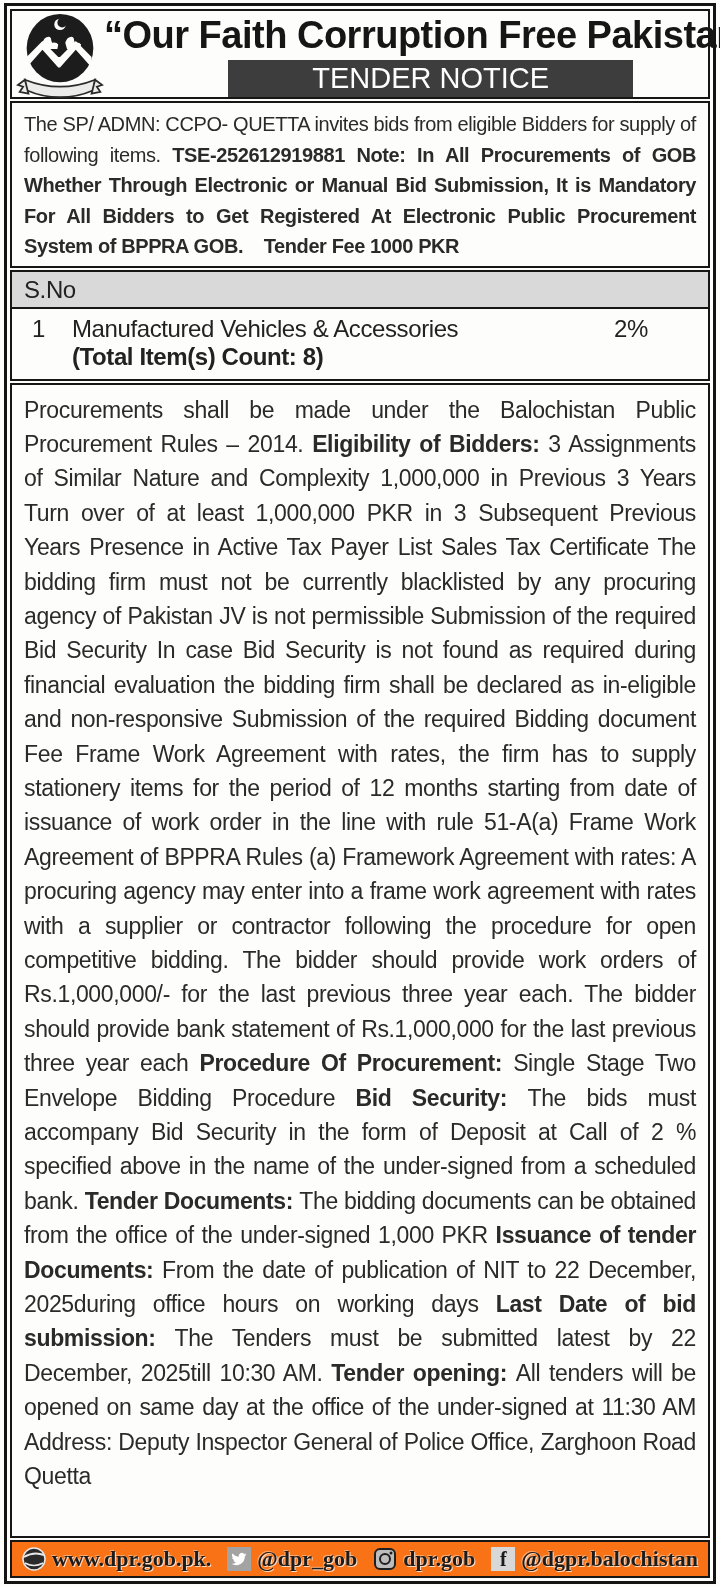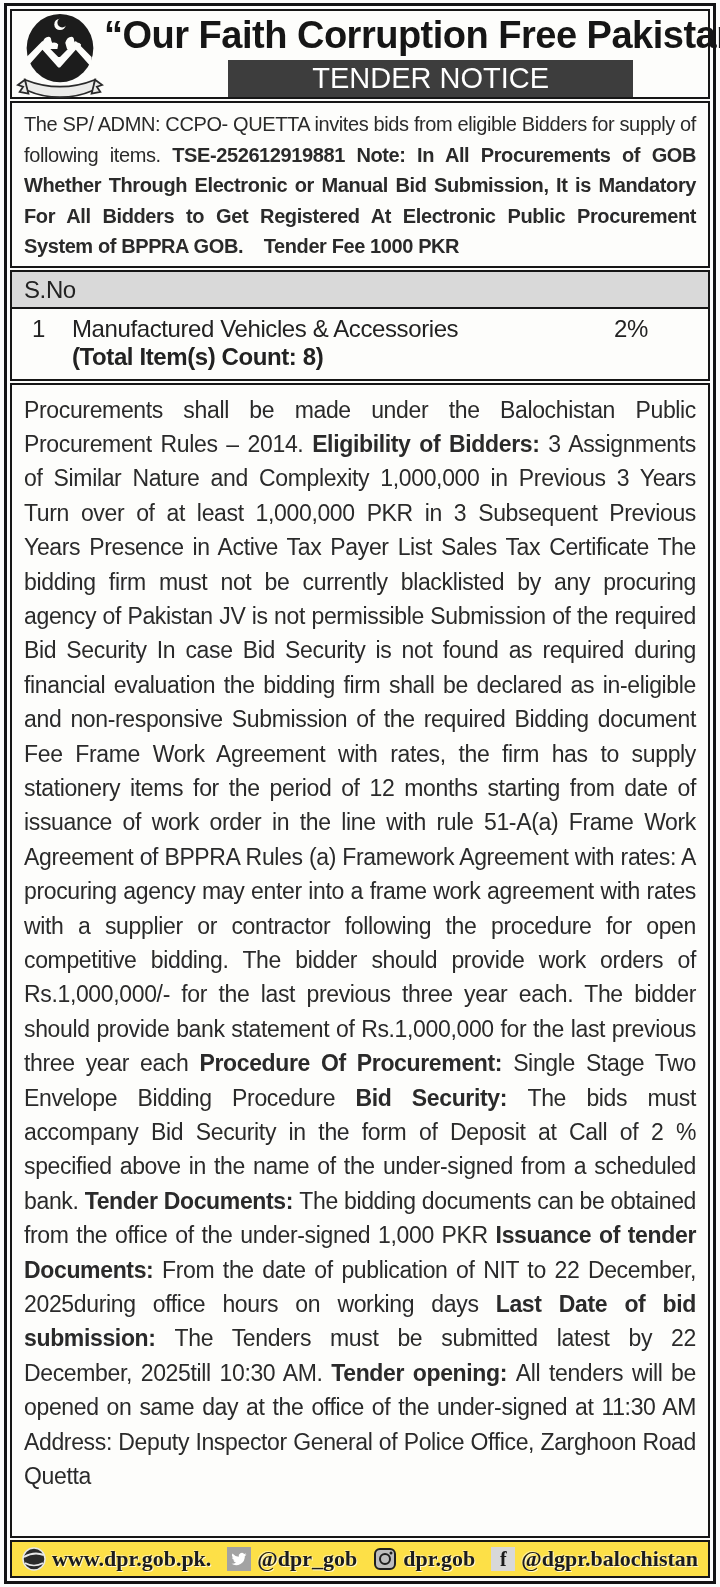--- a/index.html
+++ b/index.html
@@ -54,21 +54,21 @@
   .bodybox {
     flex:1; display:flex; flex-direction:column; padding:8px 12px 0 12px; overflow:hidden;
   }
   .bodytext {
     font-size:23px; line-height:34.4px; text-align:justify; letter-spacing:-0.35px; color:#2a2a2a;
   }
   .spacer { flex:1; }
 
   
   .footerbar {
-    margin-top:2px; height:38px; background:#fde047; border:2px solid #161616;
+    margin-top:2px; height:38px; background:#f97316; border:2px solid #161616;
     display:flex; align-items:center; justify-content:center; gap:16px;
     font-family:"Liberation Serif", serif; font-weight:bold; font-size:22px; color:#1c1c1c;
   }
   .f-item { display:flex; align-items:center; gap:6px; }
   .f-label { text-shadow:1px 1px 0 rgba(255,255,255,.75), -1px -1px 0 rgba(255,255,255,.4); white-space:nowrap; }
   .chip { width:24px; height:24px; display:flex; align-items:center; justify-content:center; }
   .chip-tw { background:#a3a3a3; }
   .chip-fb { background:#d8d8d8; color:#1c1c1c; font-family:"Liberation Serif",serif; font-size:20px; font-weight:bold; }
 </style>
 </head>

